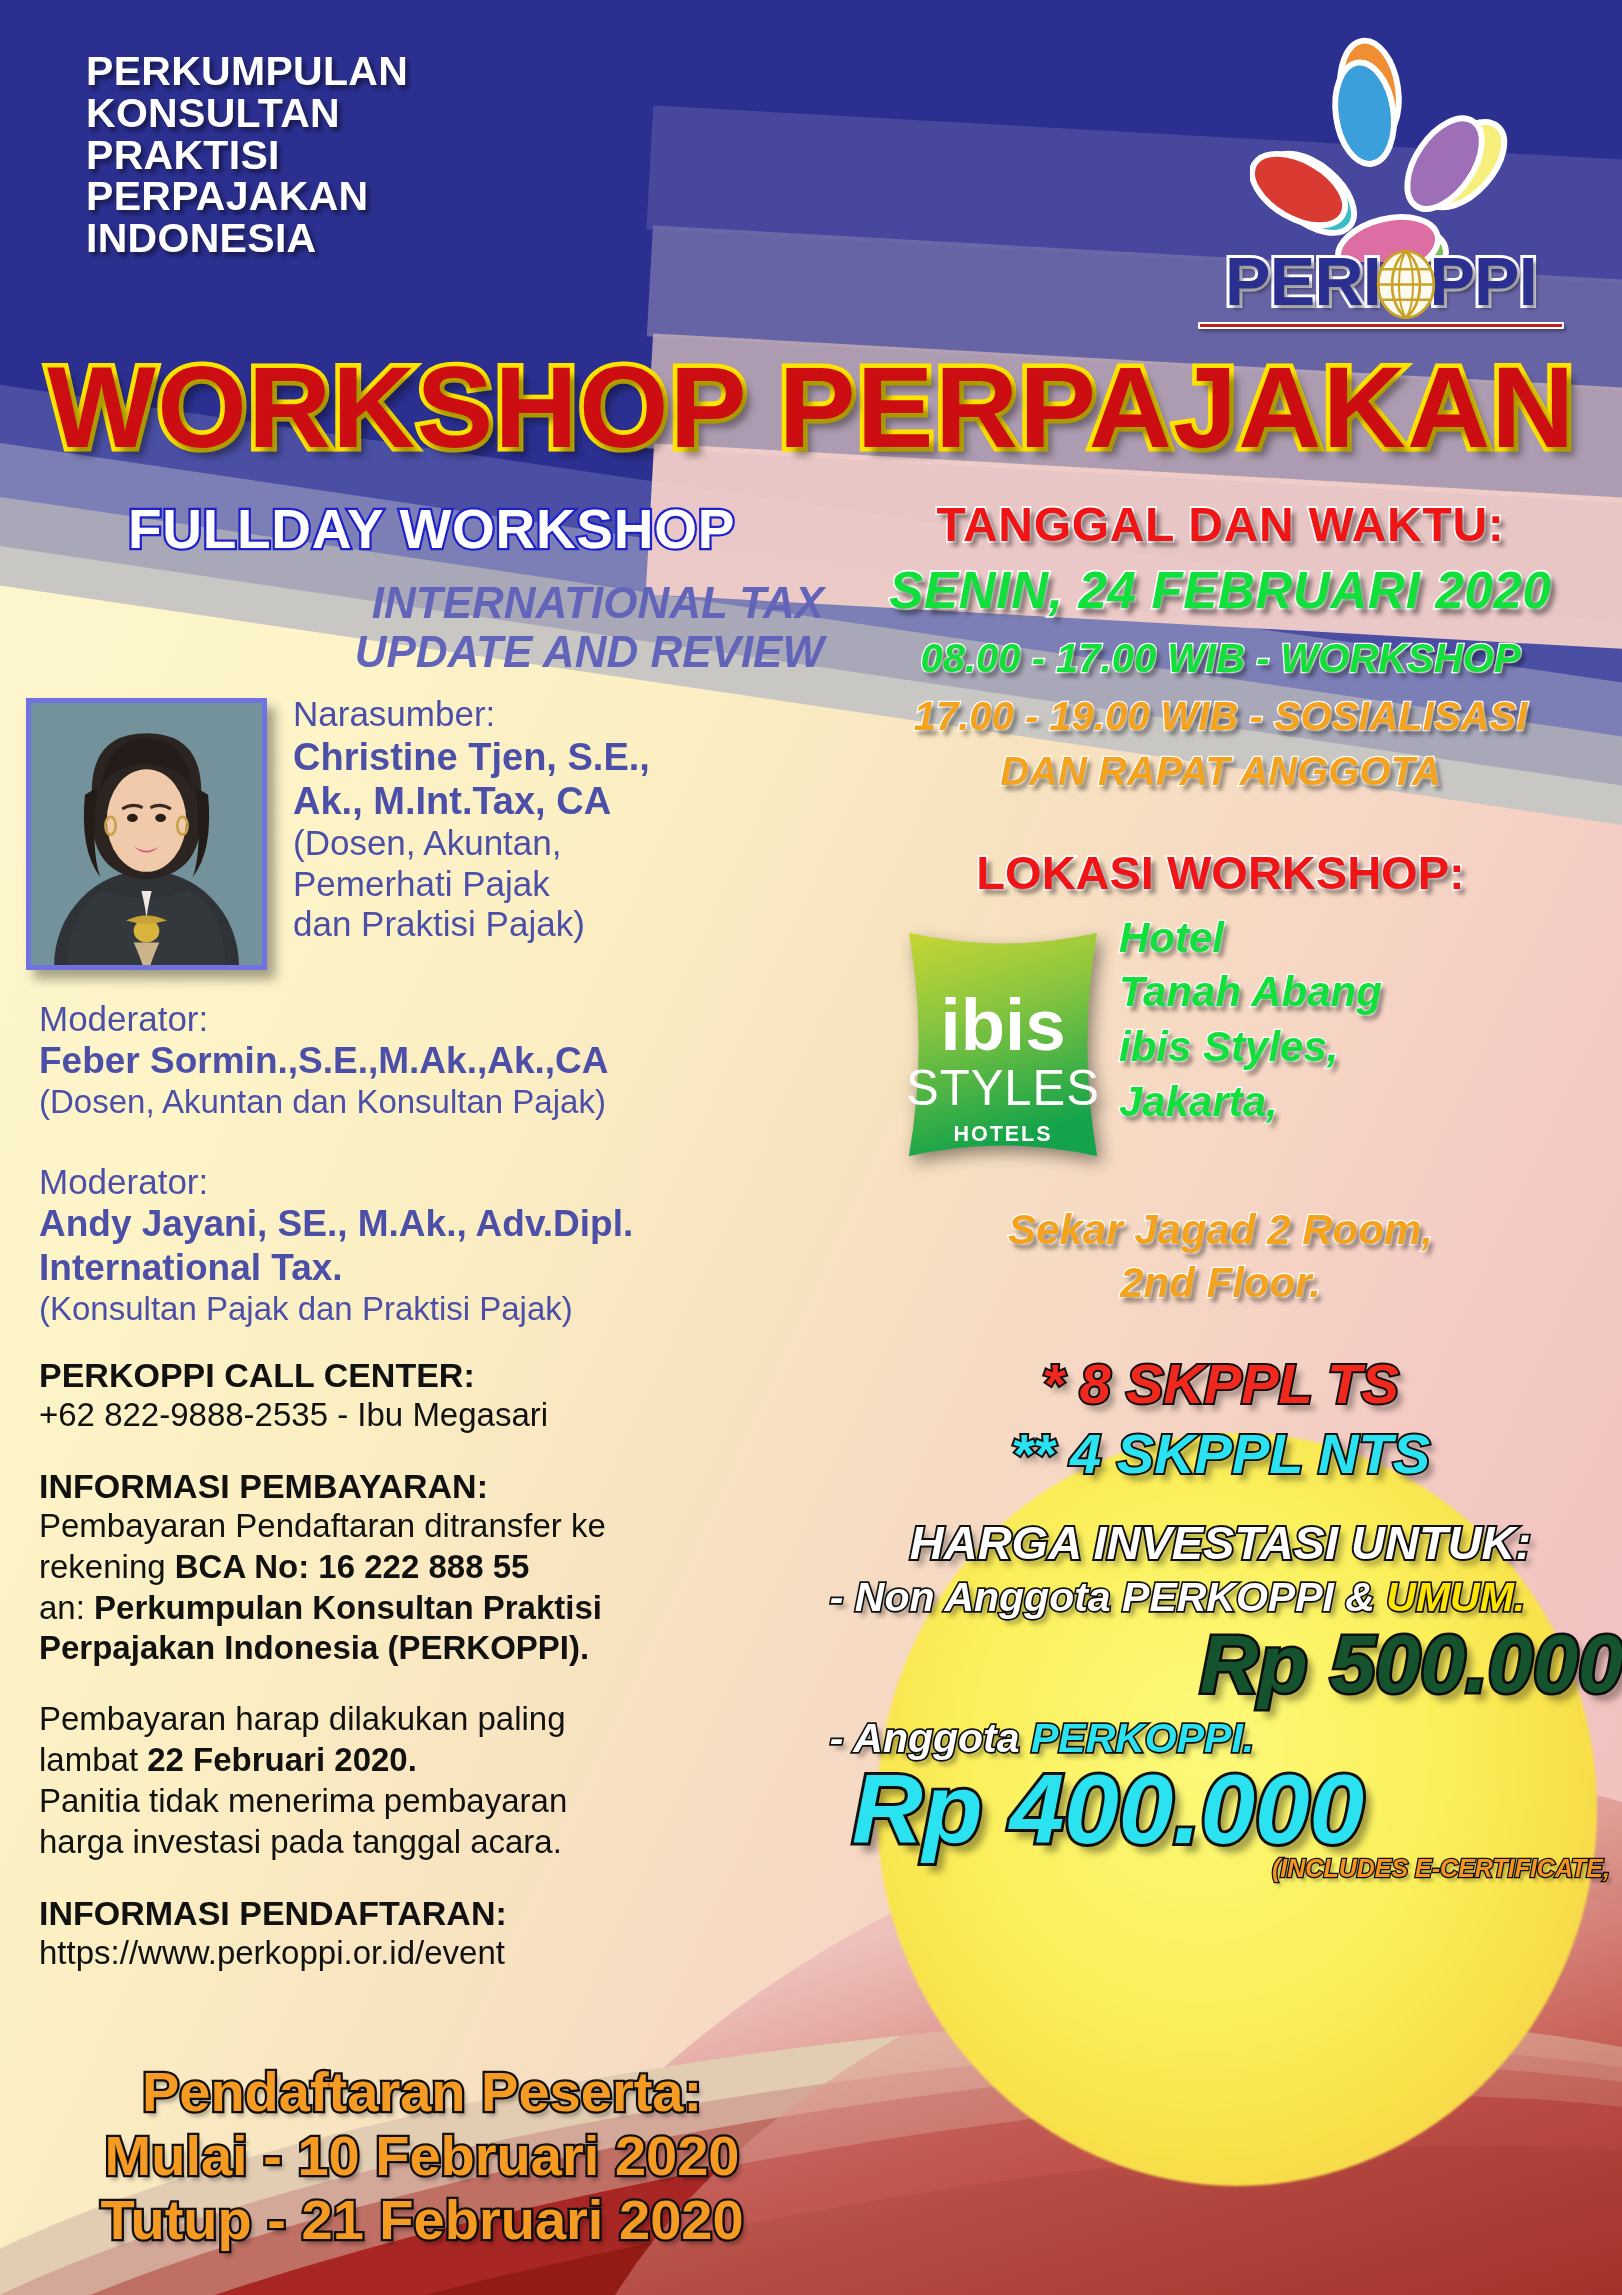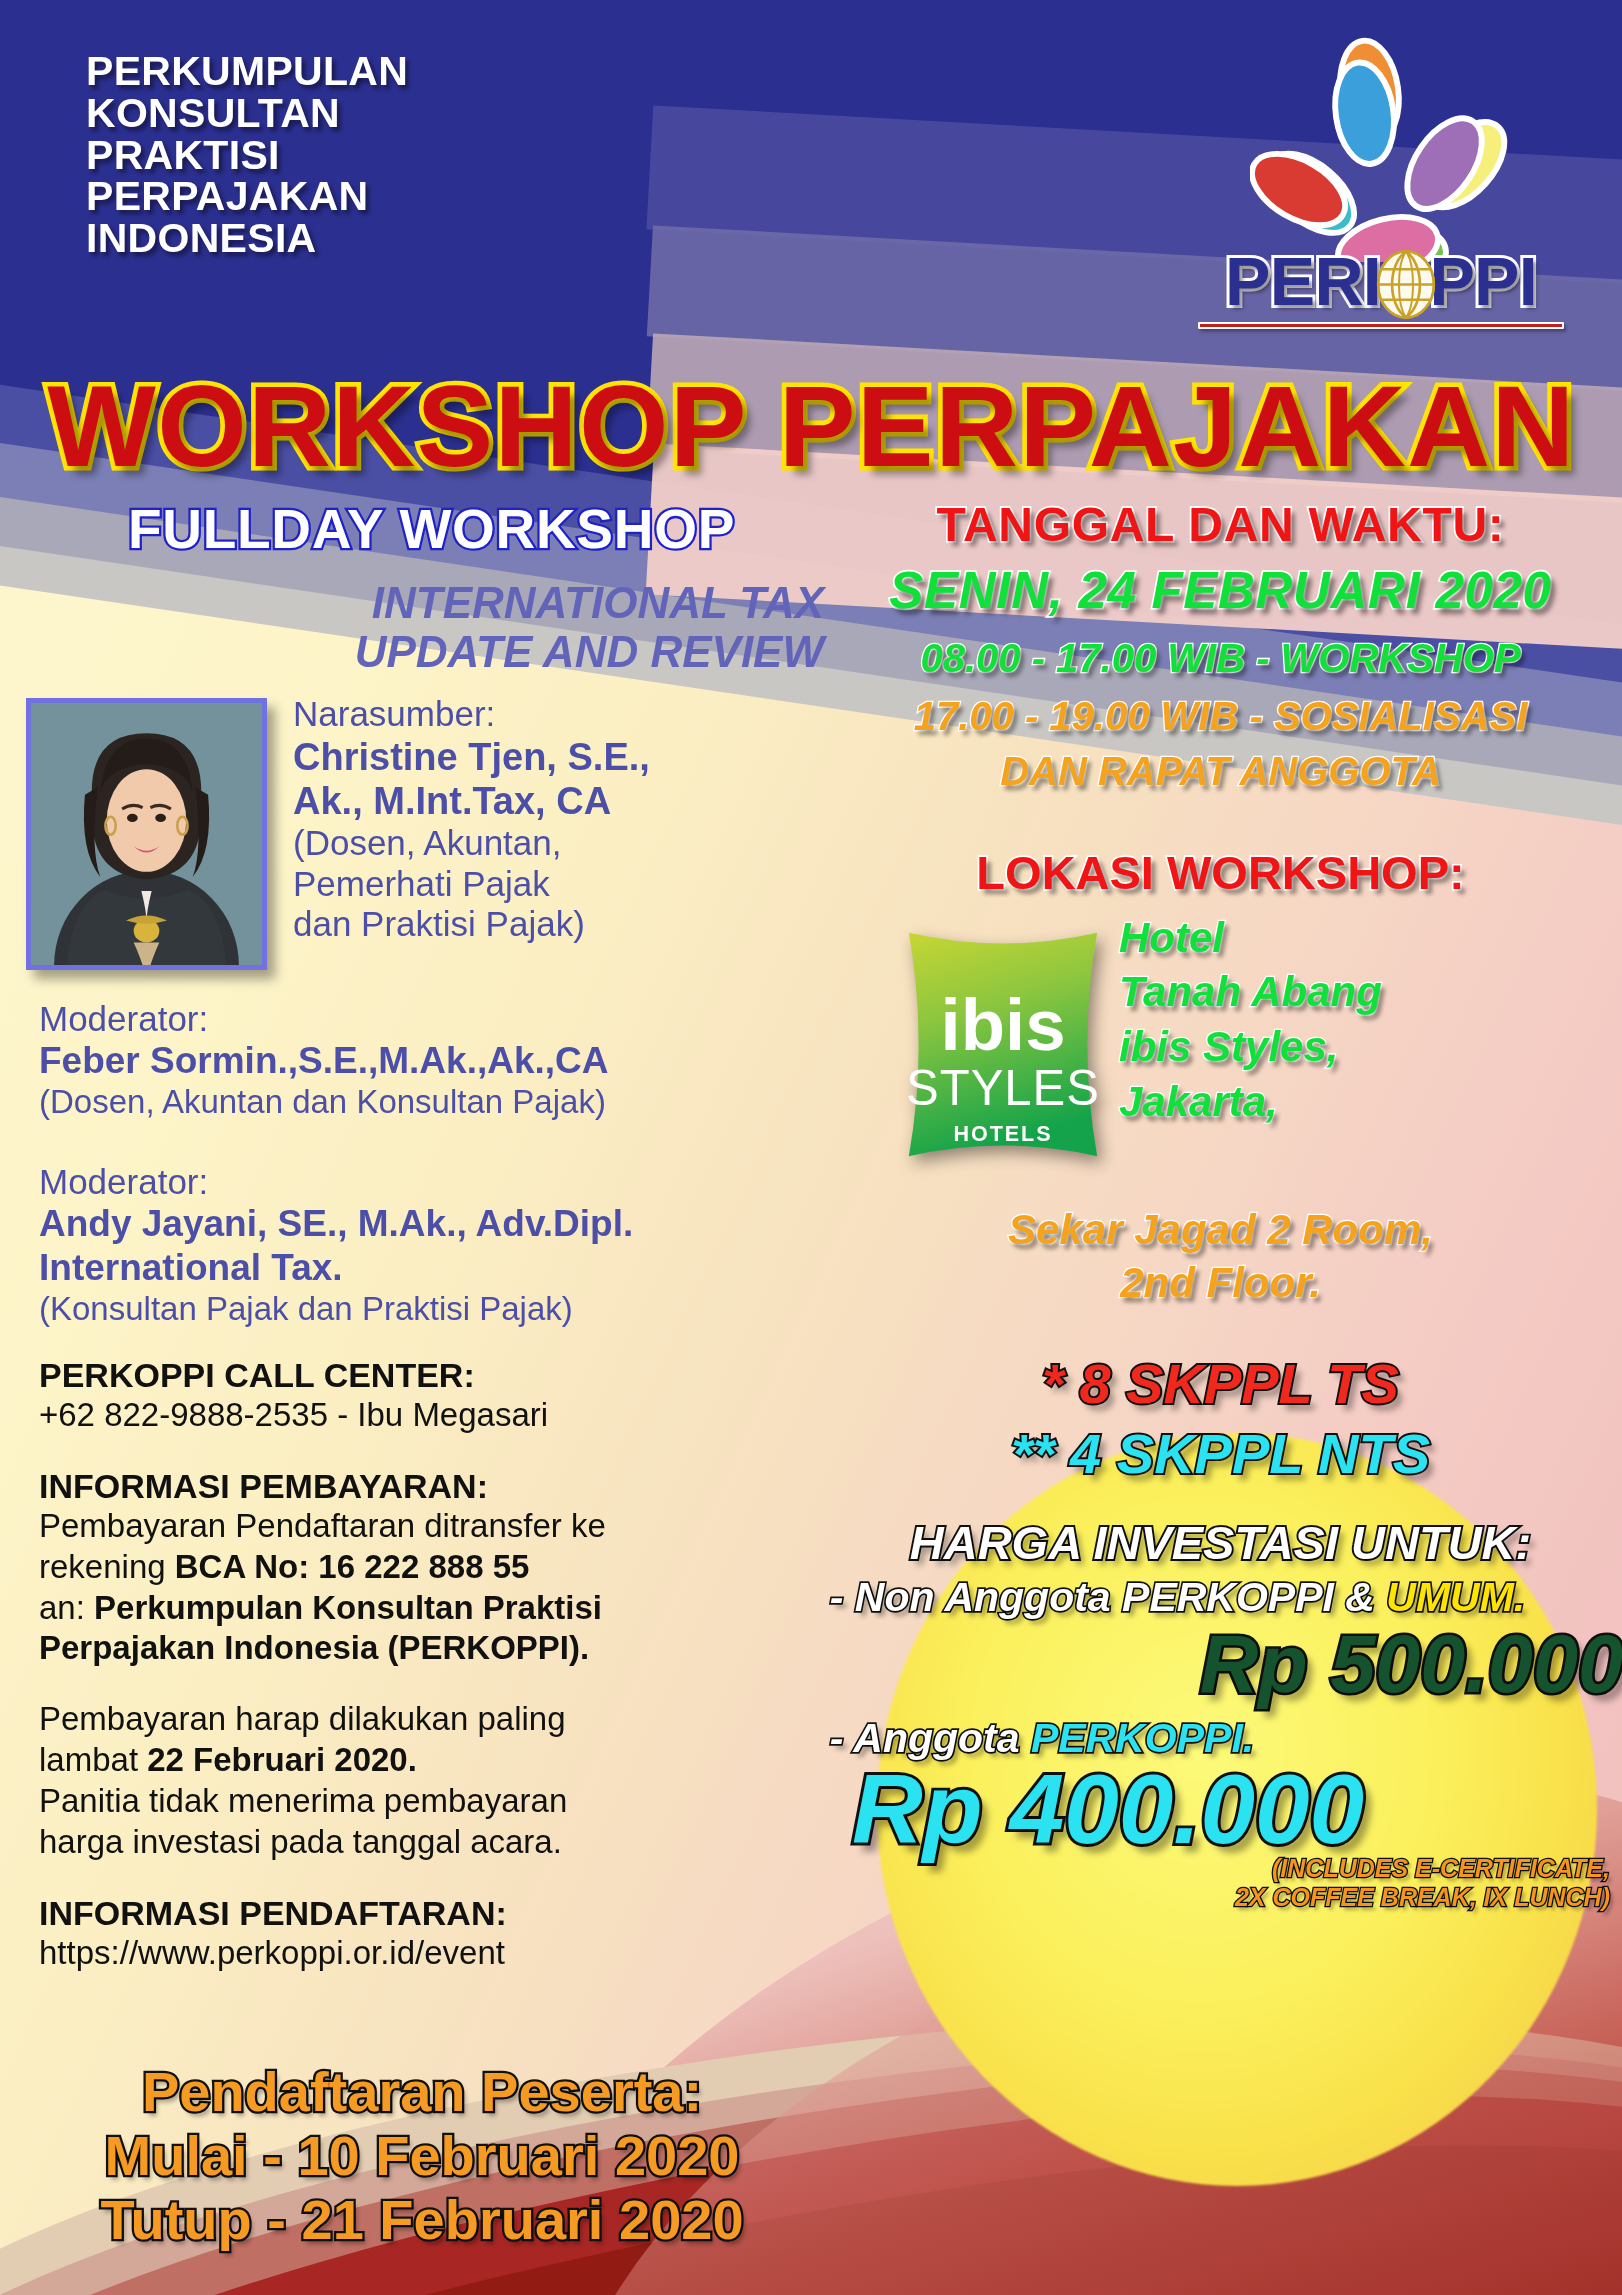--- a/index.html
+++ b/index.html
@@ -133,21 +133,21 @@
     position:absolute;left:46px;top:296px;width:366px;height:7.2px;
     background:#c0211f;border:2px solid #fff;border-radius:1.3px;
     box-shadow:2px 2.6px 3.3px rgba(0,0,0,.35);
   }
   .globe-ico{
     position:absolute;left:220px;top:222px;width:68px;height:73px;
   }
 
   
   .main-title{
-    position:absolute;left:0;top:360px;width:1623px;text-align:center;
+    position:absolute;left:0;top:341px;width:1623px;text-align:center;
     font-size:115px;font-weight:bold;letter-spacing:1.3px;
     color:#cc0d12;
     -webkit-text-stroke:9.2px #ffe400;
     paint-order:stroke fill;
     text-shadow:7.9px 9.2px 7.9px rgba(0,0,0,.35);
     white-space:nowrap;
   }
 
   
   .left-col{position:absolute;left:39px;top:497px;width:785px;}
@@ -549,20 +549,19 @@
       <div class="harga-head">HARGA INVESTASI UNTUK:</div>
 
       <div class="harga-line"><span>- Non Anggota PERKOPPI &amp; </span><span class="hl">UMUM.</span></div>
       <div class="price1">Rp 500.000</div>
 
       <div class="harga-line"><span>- Anggota </span><span class="hc">PERKOPPI.</span></div>
       <div class="price2">Rp 400.000</div>
 
       <div class="includes">
         <div>(INCLUDES E-CERTIFICATE,</div>
-        <div>2X COFFEE BREAK,  IX LUNCH)</div>
       </div>
     </div>
 
 
   </div>
 </div>
 
 
 </body></html>

